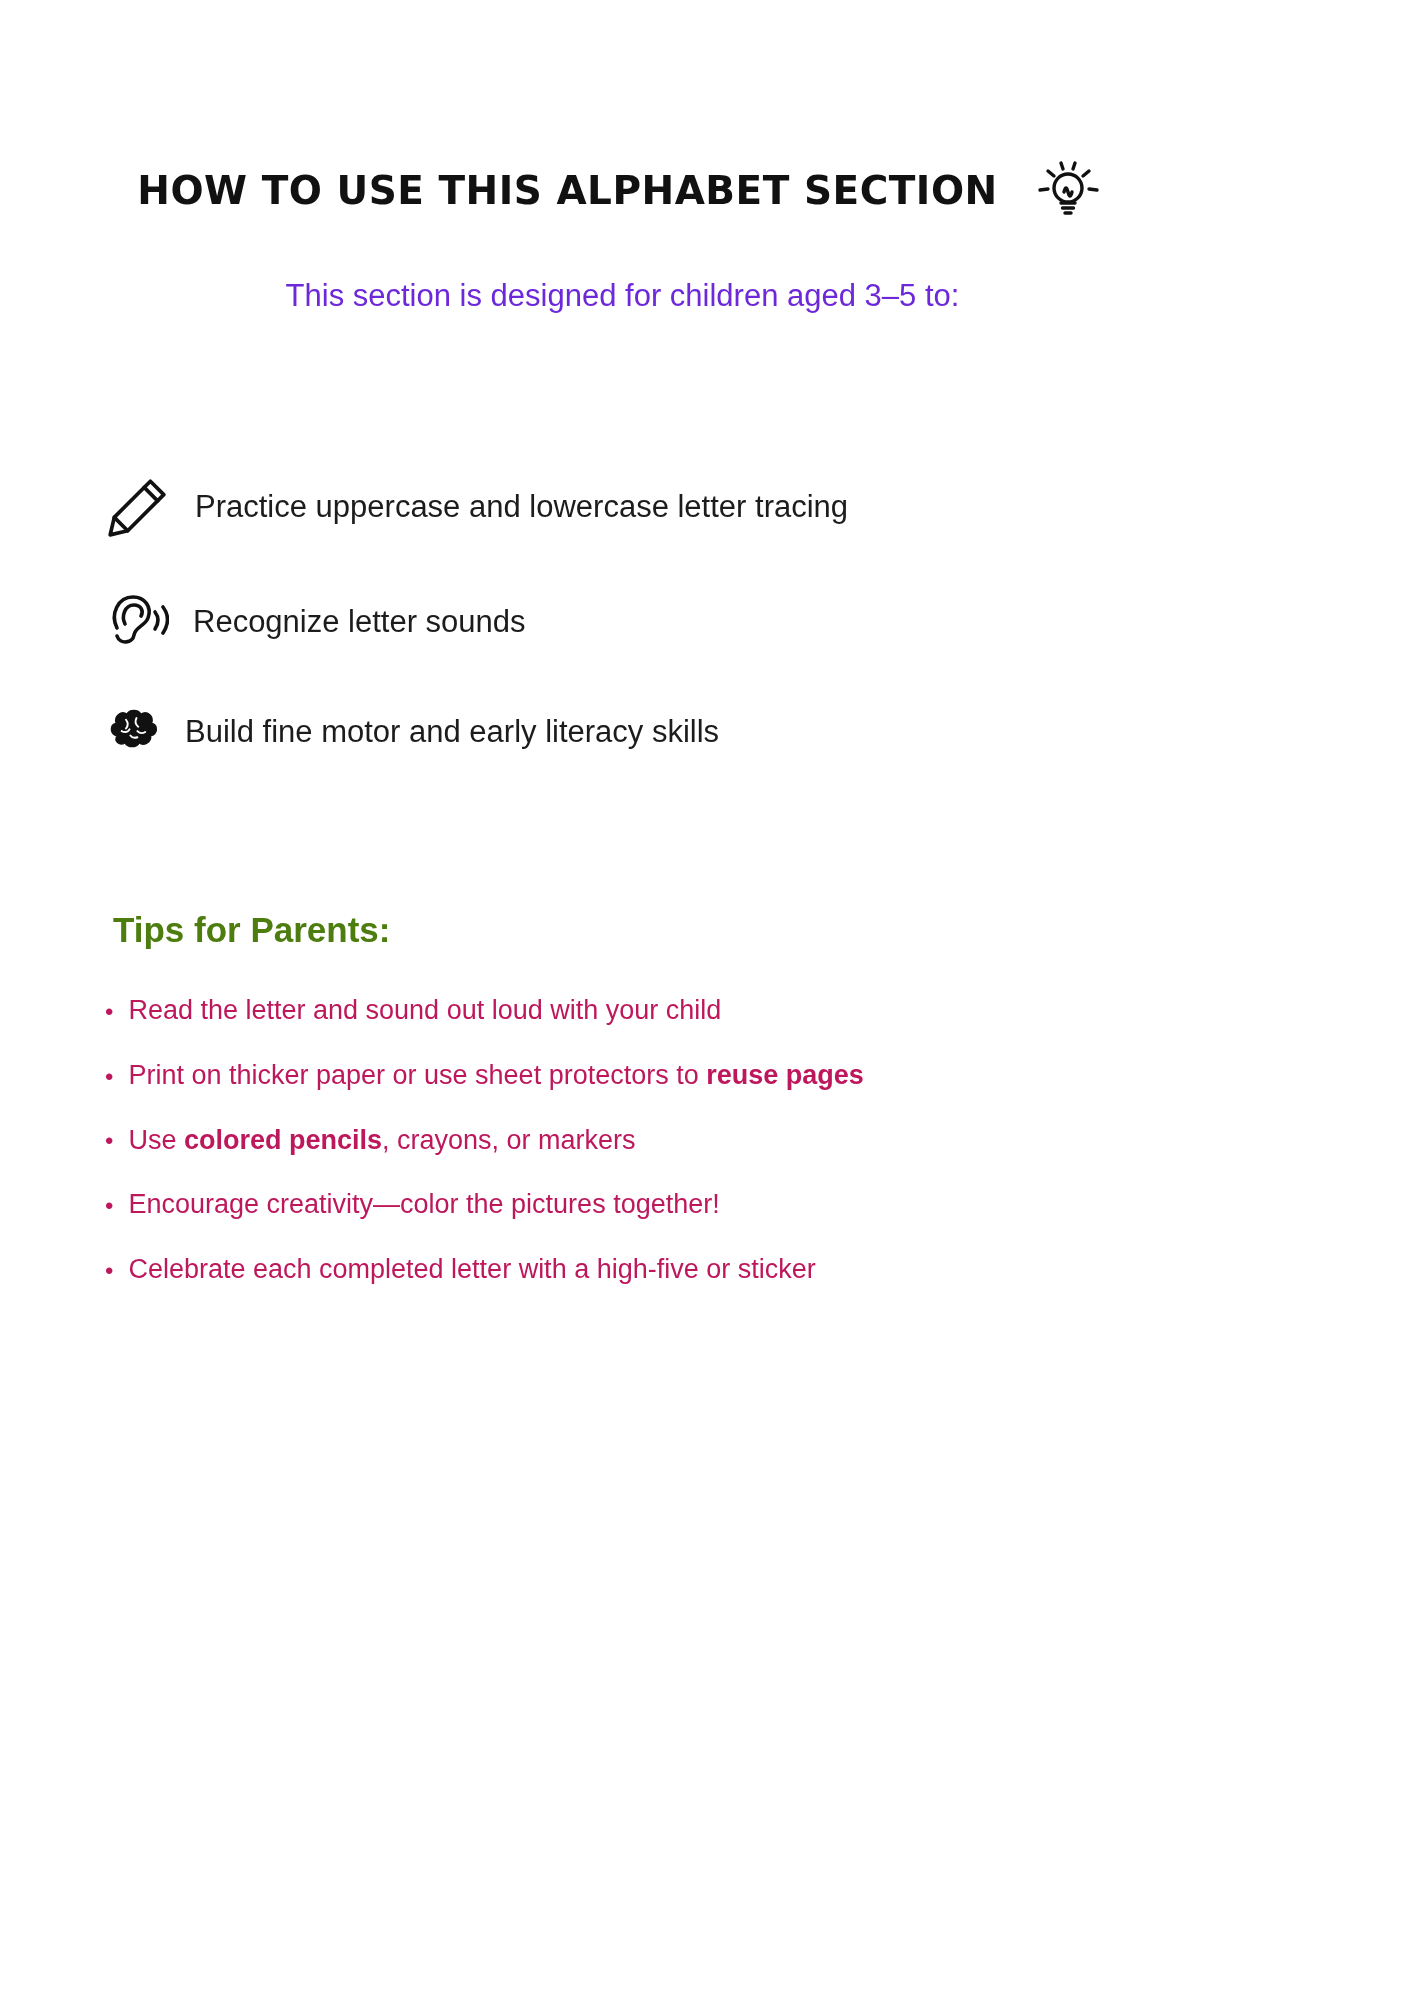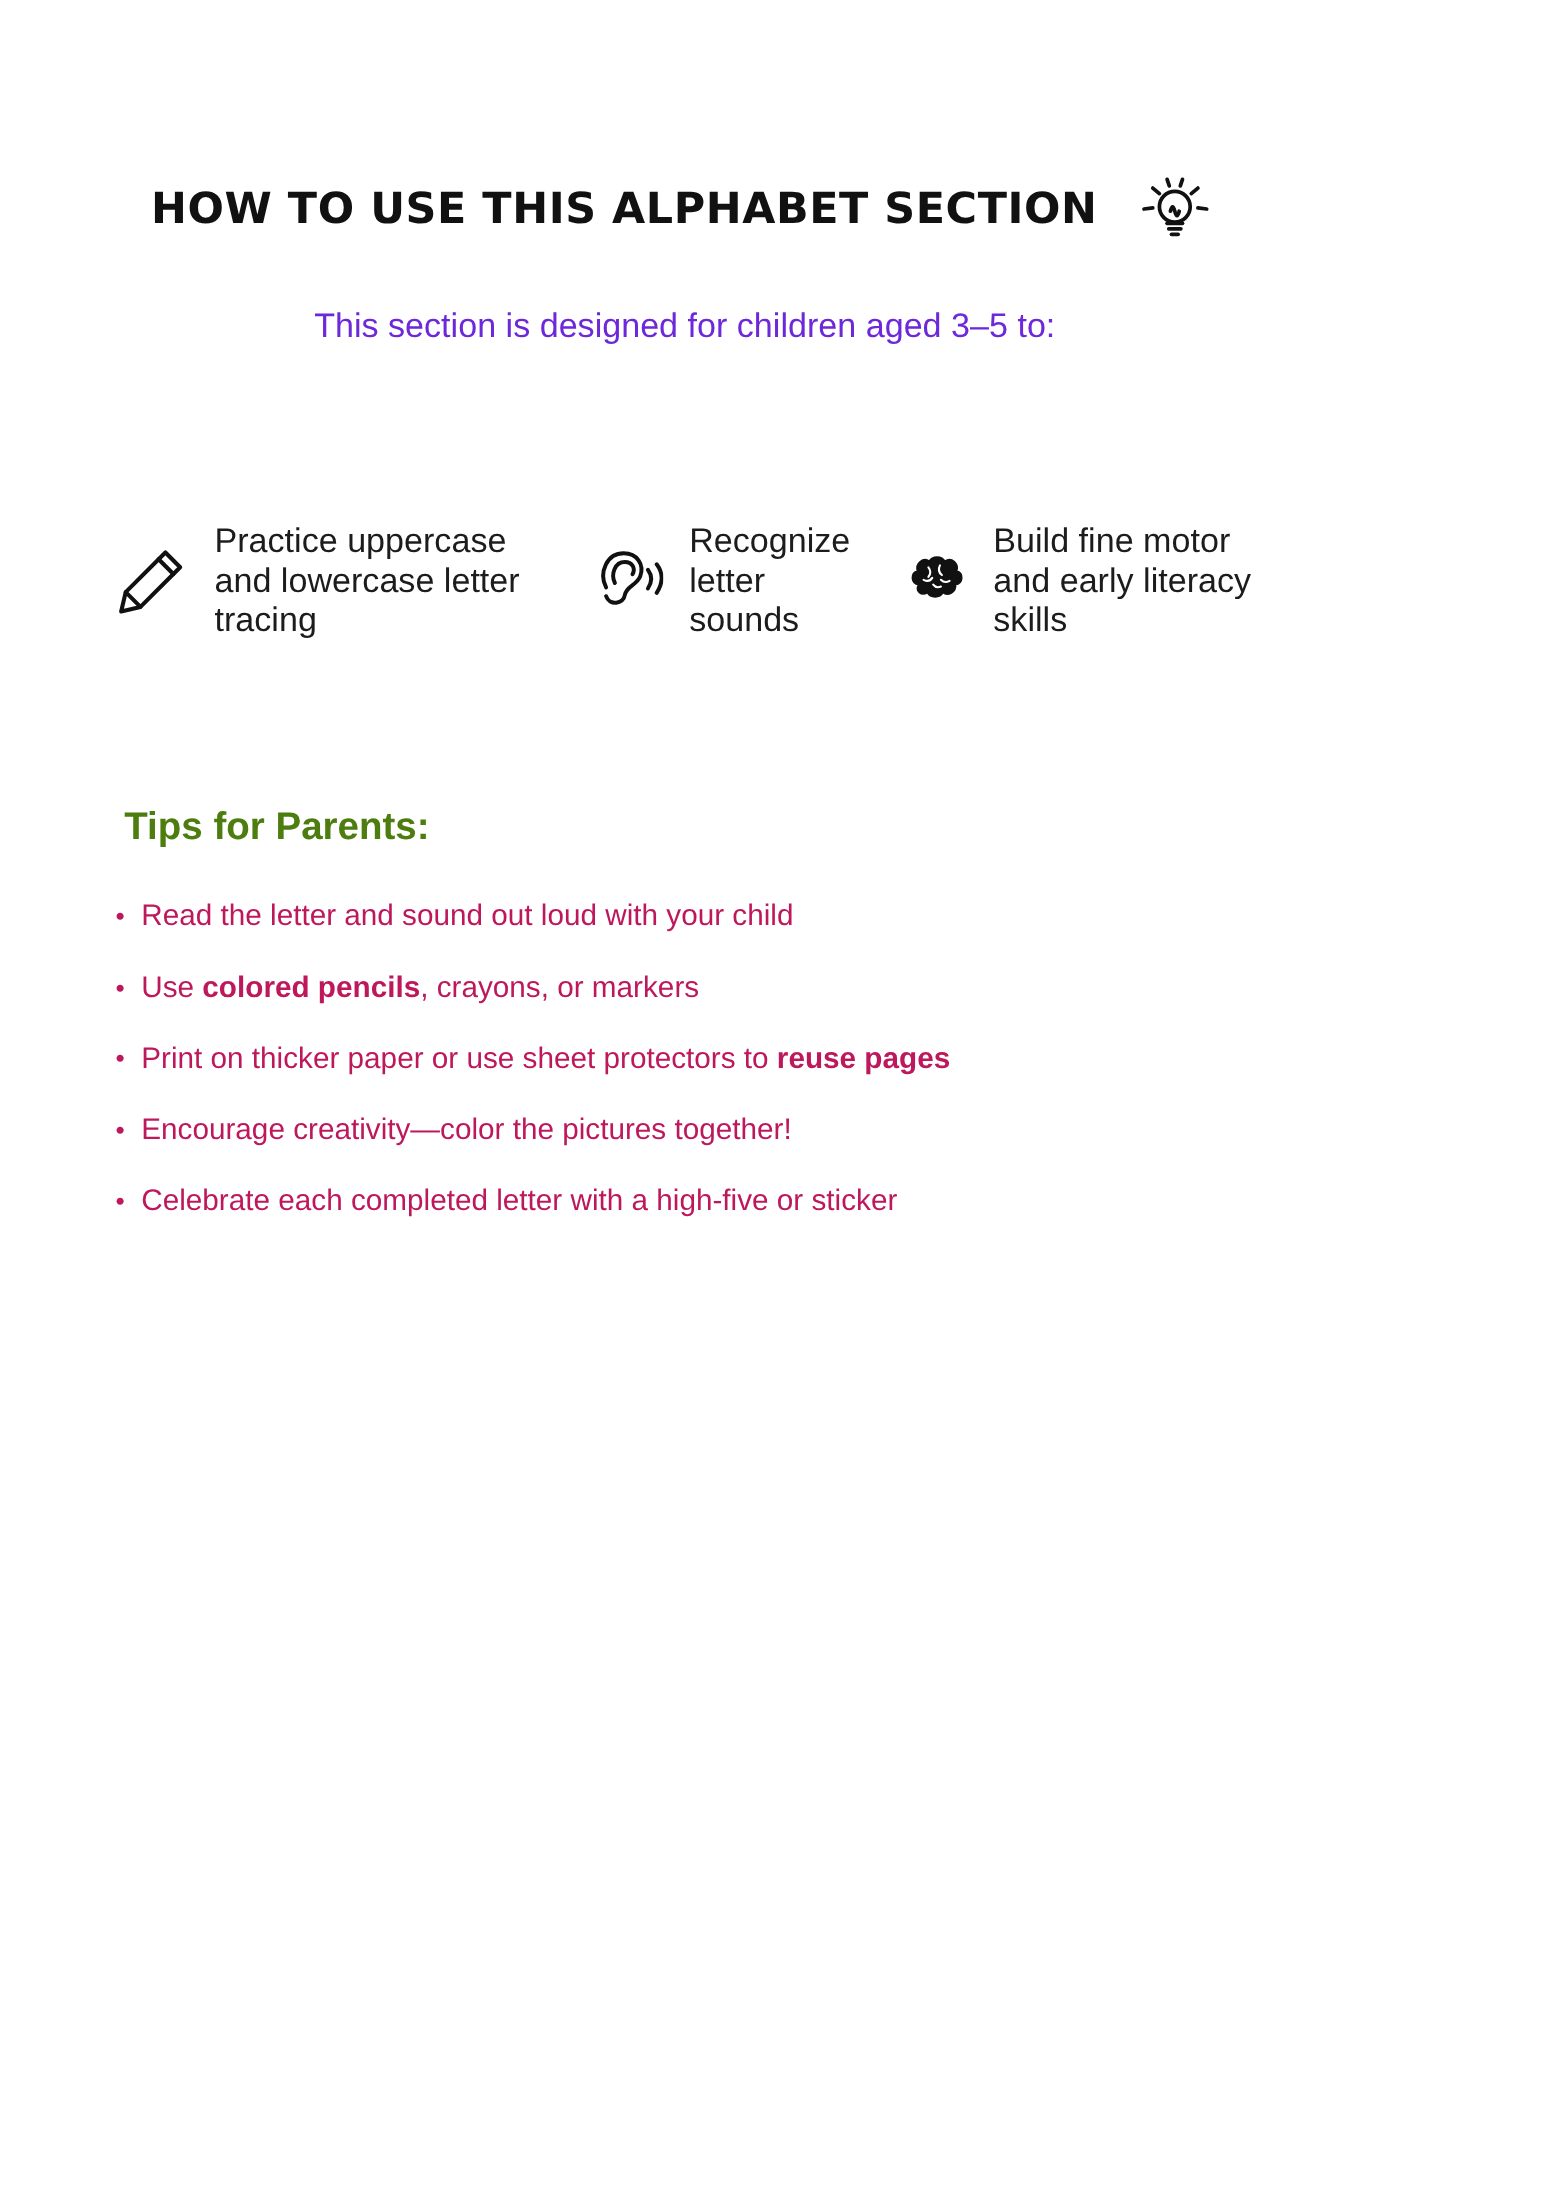--- a/index.html
+++ b/index.html
@@ -35,21 +35,21 @@
   .subtitle{
     margin:48px 0 0 0;
     font-size:31px;
     text-align:center;
     color:#6d28d9;
   }
 
   
   .features{
     margin-top:160px;
-    display:flex;flex-direction:row;gap:50px;
+    display:flex;flex-direction:column;gap:50px;
   }
   .feature{
     display:flex;align-items:center;gap:24px;
     font-size:31px;color:#1c1c1c;
   }
   .ficon{display:inline-flex;align-items:center;justify-content:center;flex:0 0 auto;}
 
   
   .tips{margin-top:150px;}
   .tips-heading{
@@ -150,21 +150,21 @@
         </span>
         <span class="flabel">Build fine motor and early literacy skills</span>
       </div>
 
     </section>
 
     <section class="tips">
       <h2 class="tips-heading">Tips for Parents:</h2>
       <ul class="tips-list" id="tips-list">
           <li><span class="dot">•</span><span>Read the letter and sound out loud with your child</span></li>
+          <li><span class="dot">•</span><span>Print on thicker paper or use sheet protectors to </span><span class="b">reuse pages</span></li>
           <li><span class="dot">•</span><span>Use </span><span class="b">colored pencils</span><span>, crayons, or markers</span></li>
-          <li><span class="dot">•</span><span>Print on thicker paper or use sheet protectors to </span><span class="b">reuse pages</span></li>
           <li><span class="dot">•</span><span>Encourage creativity—color the pictures together!</span></li>
           <li><span class="dot">•</span><span>Celebrate each completed letter with a high-five or sticker</span></li>
         </ul>
     </section>
 
   </div>
 </div>
 
 </body></html>

